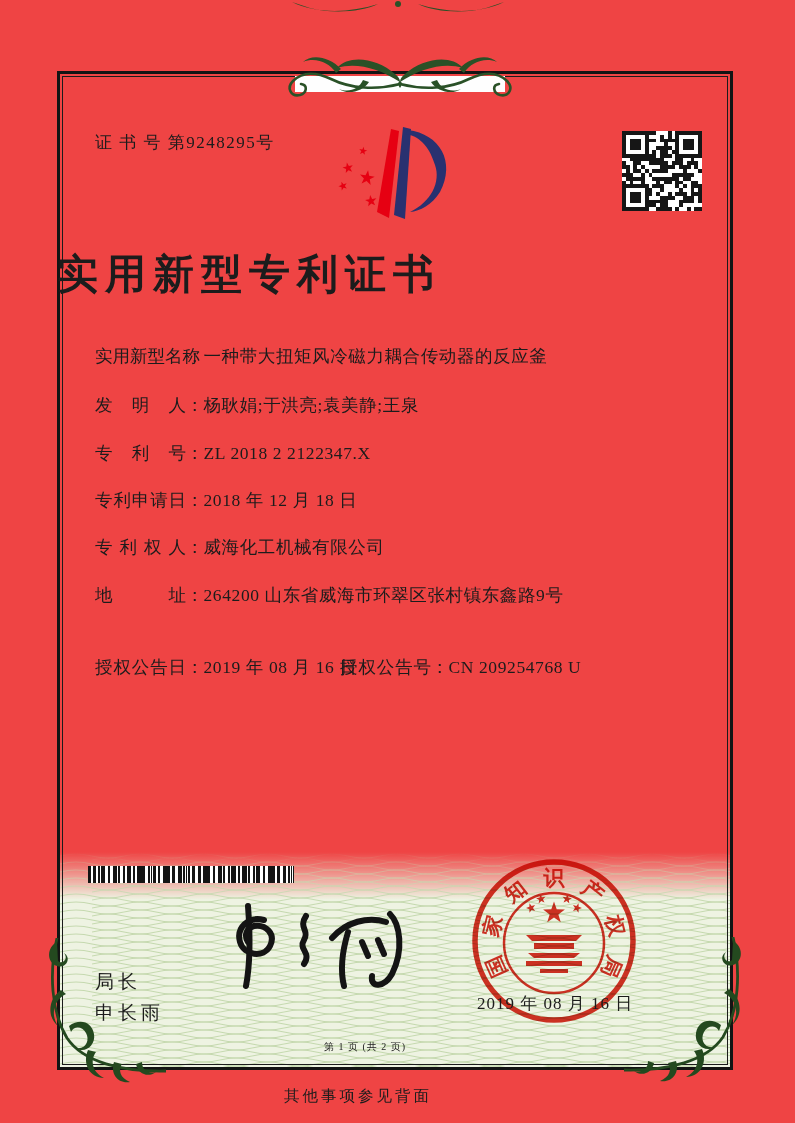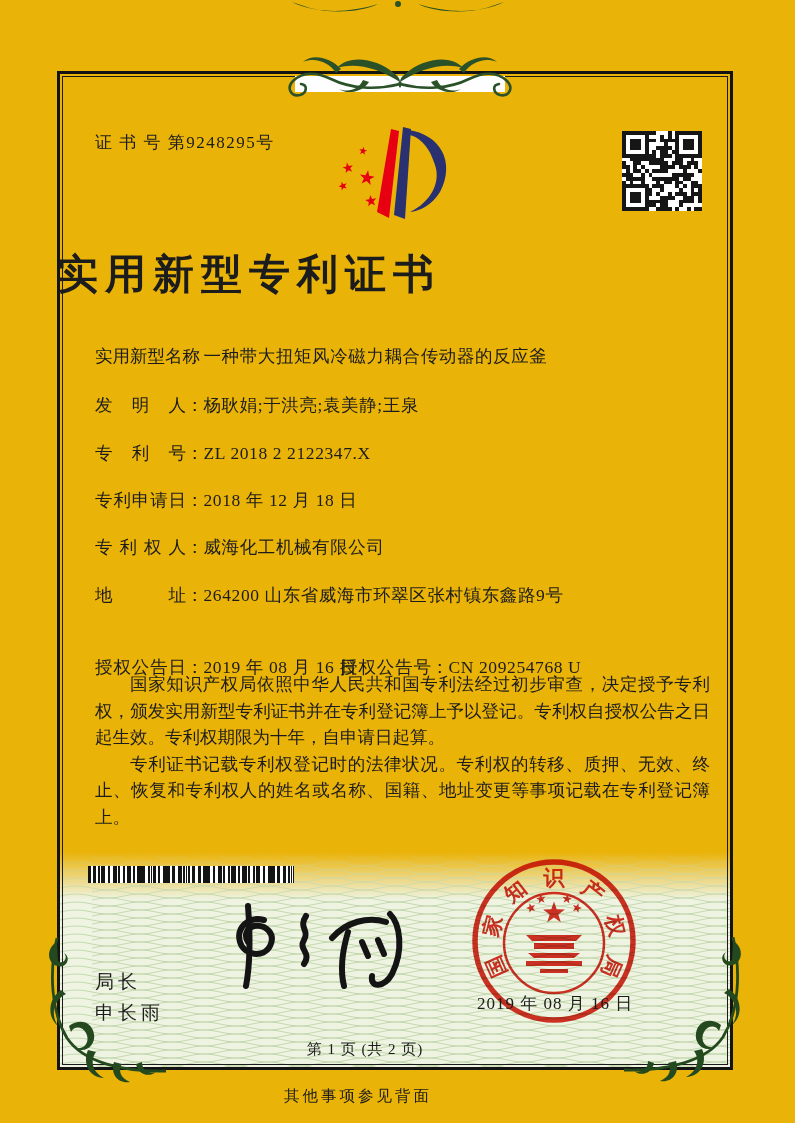--- a/index.html
+++ b/index.html
@@ -1,16 +1,16 @@
 <!DOCTYPE html>
 <html><head>
 <meta charset="utf-8">
 <style>
   html,body{margin:0;padding:0;background:#ffffff;}
-  .page{position:relative;width:795px;height:1123px;background:#eab308;overflow:hidden;
+  .page{position:relative;width:795px;height:1123px;background:#ef4444;overflow:hidden;
         font-family:"Liberation Serif","DejaVu Serif",serif;color:#1c1c1c;}
   
   .frame{position:absolute;left:57px;top:71px;width:676px;height:999px;border:3px solid #141414;box-sizing:border-box;}
   .frame::after{content:"";position:absolute;inset:2px;border:1px solid #1b1b1b;}
   
   .cert-no{position:absolute;left:95px;top:131px;font-size:17px;letter-spacing:1.5px;}
   .logo{position:absolute;left:336px;top:124px;}
   #qr{position:absolute;left:622px;top:131px;width:80px;height:80px;background:#fff;
       display:grid;grid-template-columns:repeat(21,1fr);grid-template-rows:repeat(21,1fr);}
   .qc{background:transparent}.qc.on{background:#161616}
@@ -35,21 +35,21 @@
       repeating-linear-gradient(90deg,#141414 0 1px,transparent 1px 7px),
       repeating-linear-gradient(90deg,#141414 0 3px,transparent 3px 13px);}
   
   .signer{position:absolute;left:95px;top:922px;font-family:"Liberation Sans","DejaVu Sans",sans-serif;
           font-size:19px;font-weight:500;letter-spacing:4px;line-height:31px;margin-top:44px;}
   .signature{position:absolute;left:220px;top:898px;}
   
   .seal{position:absolute;left:470px;top:857px;mix-blend-mode:multiply;opacity:.95;}
   .seal-date{position:absolute;left:477px;top:992px;font-size:17px;letter-spacing:1px;z-index:1;}
   
-  .page-num{position:absolute;left:245px;top:1040px;width:240px;text-align:center;font-size:15px;letter-spacing:1px;}
+  .page-num{position:absolute;left:245px;top:1040px;width:240px;text-align:center;font-size:10px;letter-spacing:1px;}
   .back-note{position:absolute;left:238px;top:1086px;width:240px;text-align:center;font-size:15.5px;letter-spacing:3px;}
   .ornament{position:absolute;}
   svg{display:block;}
 </style>
 </head>
 <body>
 
 <div class="page">
 
   <svg class="guilloche" width="671" height="216" viewBox="0 0 671 216">
@@ -590,24 +590,20 @@
   <div class="row" style="top:583px">
     <span class="lbl">地址</span><span class="colon">：</span><span class="val">264200 山东省威海市环翠区张村镇东鑫路9号</span>
   </div>
   <div class="row" style="top:655px">
     <span class="lbl">授权公告日</span><span class="colon">：</span><span class="val">2019 年 08 月 16 日</span>
     <span class="g2">
       <span class="lbl">授权公告号</span><span class="colon">：</span><span class="val">CN 209254768 U</span>
     </span>
   </div>
 
-  <div class="body-text">
-    <p>国家知识产权局依照中华人民共和国专利法经过初步审查，决定授予专利权，颁发实用新型专利证书并在专利登记簿上予以登记。专利权自授权公告之日起生效。专利权期限为十年，自申请日起算。</p>
-    <p>专利证书记载专利权登记时的法律状况。专利权的转移、质押、无效、终止、恢复和专利权人的姓名或名称、国籍、地址变更等事项记载在专利登记簿上。</p>
-  </div>
 
   <div class="barcode"></div>
 
   <div class="signer">
     <div>局长</div>
     <div>申长雨</div>
   </div>
 
   <svg class="signature" width="200" height="95" viewBox="0 0 200 95">
     <g fill="none" stroke="#141414" stroke-width="6" stroke-linecap="round" stroke-linejoin="round">

